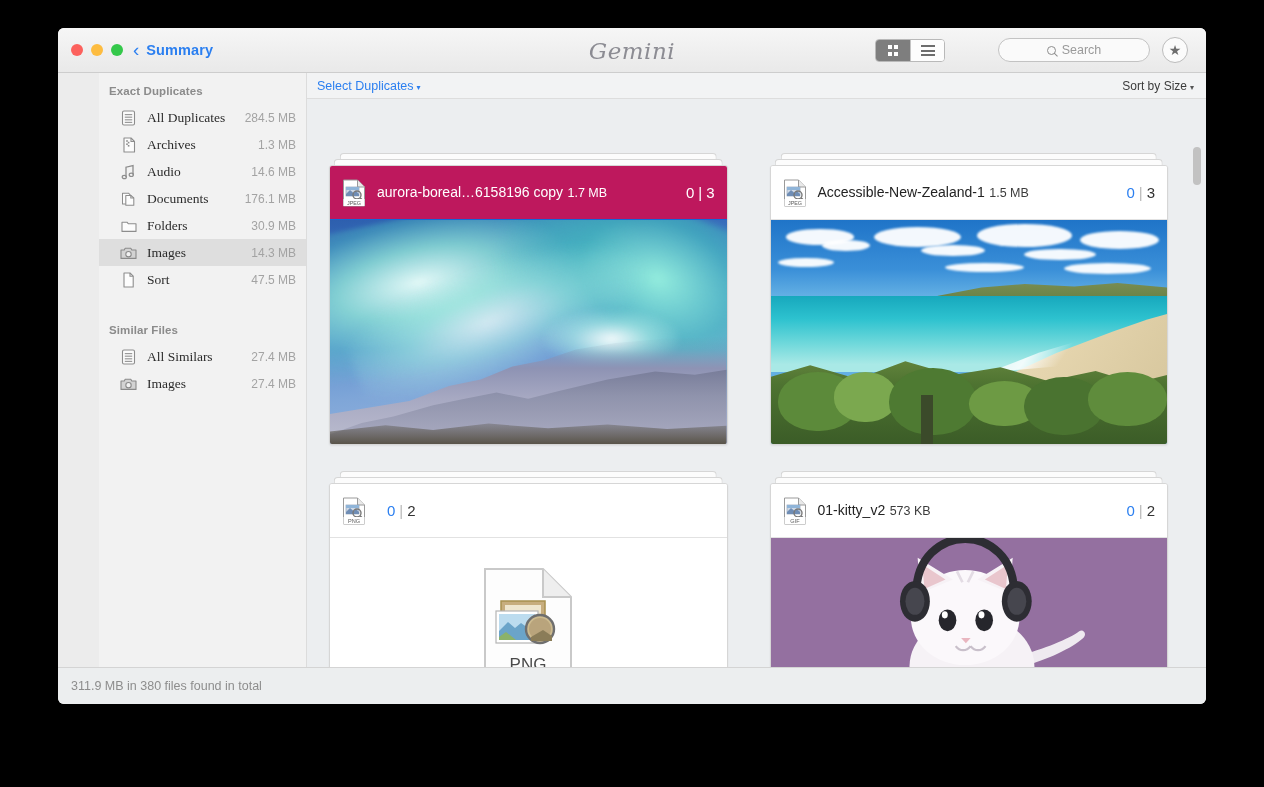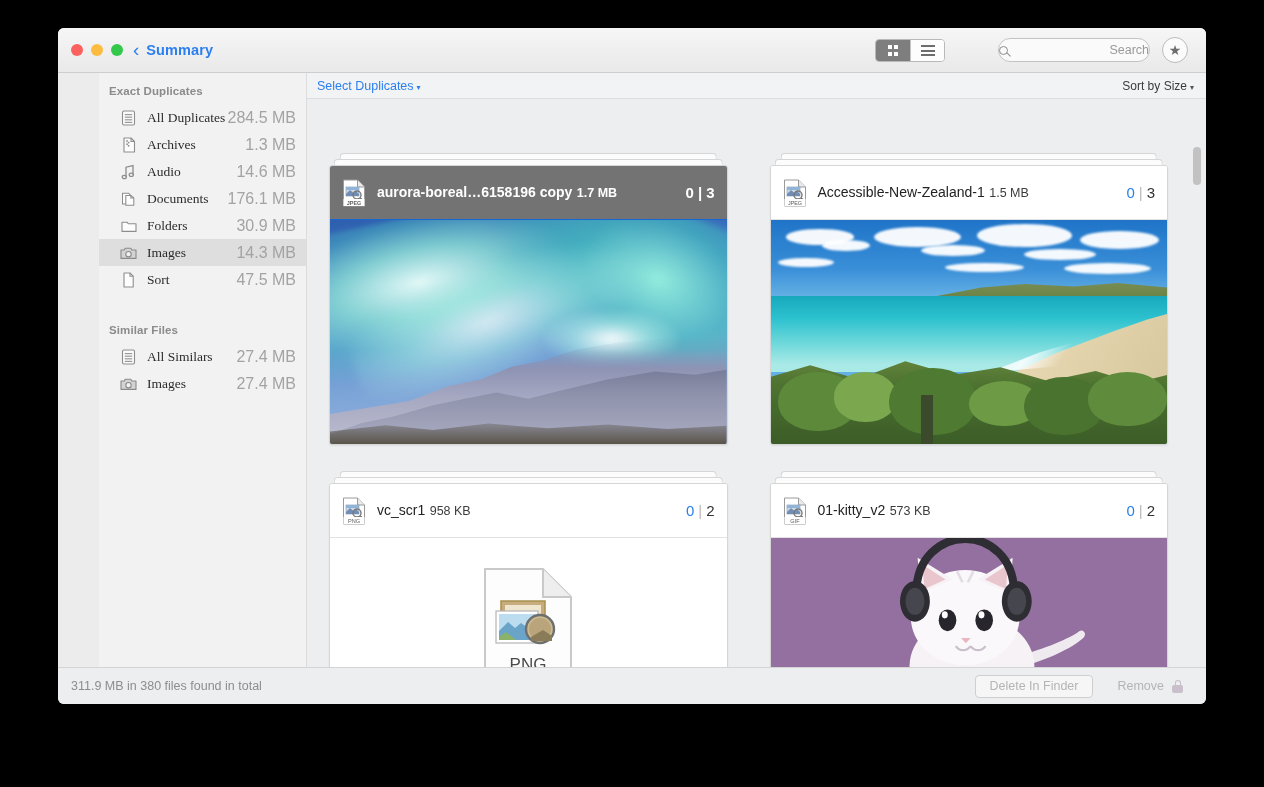--- a/index.html
+++ b/index.html
@@ -75,21 +75,21 @@
   .list-glyph { width: 14px; display:flex; flex-direction:column; gap:2.5px; }
   .list-glyph i { height: 2px; background: #6d6d6d; display: block; }
 
   
   #search-field {
     position: absolute; right: 56px; top: 10px;
     width: 152px; height: 24px;
     background: #fafafa;
     border: 1px solid #c3c3c3;
     border-radius: 12px;
-    display: flex; align-items: center; justify-content: space-between; gap: 6px;
+    display: flex; align-items: center; justify-content: center; gap: 6px;
   }
   #search-placeholder { color: #9a9a9a; font-size: 12.5px; }
   .mag { width: 9px; height: 9px; border: 1.4px solid #8d8d8d; border-radius: 50%; position: relative; }
   .mag::after { content:''; position:absolute; width:1.4px; height:4.5px; background:#8d8d8d;
       right:-2px; bottom:-3px; transform: rotate(-45deg); }
 
   #star-button {
     position: absolute; right: 18px; top: 9px;
     width: 26px; height: 26px;
     border: 1px solid #bcbcbc;
@@ -115,21 +115,21 @@
     font-size: 11.5px; color: #8b8b8b; font-weight: bold;
     padding: 4px 0 7px 10px; letter-spacing: .1px;
   }
   .sb-item {
     display: flex; align-items: center;
     height: 27px; padding: 0 10px 0 20px;
   }
   .sb-item.selected { background: #dedede; }
   .sb-icon { width: 19px; flex: 0 0 19px; display:flex; align-items:center; justify-content:center; }
   .sb-label { flex: 1; font-size: 13.5px; color: #2b2b2b; margin-left: 9px; font-family: Liberation Serif, serif; }
-  .sb-size { font-size: 16px; color: #a3a3a3; }
+  .sb-size { font-size: 12px; color: #a3a3a3; }
   .sb-gap { height: 27px; }
 
   
   #main { flex: 1; display: flex; flex-direction: column; background: #eceef0; min-width: 0; gap: 40px; }
   #main-toolbar {
     height: 26px; flex: 0 0 26px;
     background: #f2f3f4;
     border-bottom: 1px solid #dddddd;
     display: flex; align-items: center; justify-content: space-between;
     padding: 0 12px 0 10px;
@@ -167,21 +167,21 @@
     border-radius: 3px;
     overflow: hidden;
     box-shadow: 0 1px 2px rgba(0,0,0,.07);
   }
   .card-header {
     display: flex; align-items: center;
     height: 54px; padding: 0 12px 0 12px;
     background: #fff;
     border-bottom: 1px solid #e2e2e2;
   }
-  .card.selected .card-header { background: #737373; border-bottom-color: #1667d4; font-weight: bold; }
+  .card.selected .card-header { background: #be185d; border-bottom-color: #1667d4; }
 
   .file-badge { width: 24px; height: 28px; flex: 0 0 24px; margin-right: 11px; position: relative; }
   .file-badge svg { display: block; }
 
   .card-meta { flex: 1; min-width: 0; }
   .card-name {
     font-size: 14px; color: #232323; line-height: 1.25;
     white-space: nowrap; overflow: hidden; text-overflow: ellipsis;
   }
   .card-size { font-size: 12.5px; color: #3c3c3c; margin-top: 3px; }
@@ -292,20 +292,21 @@
       <span class="light red"></span>
       <span class="light yellow"></span>
       <span class="light green"></span>
     </div>
 
     <div id="back-group">
       <span id="back-chevron">‹</span>
       <span id="back-label">Summary</span>
     </div>
 
+    <div id="brand">Gemini</div>
 
     <div id="view-toggle">
       <div class="seg active">
         <span class="grid-glyph">
             <i></i>
             <i></i>
             <i></i>
             <i></i>
           </span>
       </div>
@@ -569,24 +570,20 @@
                     <path d="M1.5 1h14L22.5 8v19h-21z" fill="#ffffff" stroke="#9a9a9a" stroke-width="1"></path>
                     <path d="M15.5 1v7h7" fill="#e9e9e9" stroke="#9a9a9a" stroke-width="1"></path>
                     <rect x="4" y="8" width="13" height="9" fill="#cfd9e6" stroke="#8fa0b5" stroke-width=".7"></rect>
                     <path d="M4 15l4-4 3.5 3 2.5-2 3 3v2H4z" fill="#6f8db5"></path>
                     <rect x="4" y="8" width="13" height="3" fill="#8fb4d8"></rect>
                     <circle cx="15" cy="16" r="4" fill="none" stroke="#777" stroke-width="1.4"></circle>
                     <path d="M18 19l3 3" stroke="#777" stroke-width="1.8" fill="none"></path>
                     <rect x="1.5" y="20" width="21" height="7" fill="#ffffff"></rect>
                     <text x="12" y="26" font-family="Liberation Sans, sans-serif" font-size="5.6" fill="#5b5b5b" text-anchor="middle">PNG</text>
                   </svg>
-                </span>
-                <span class="card-meta">
-                  <span class="card-name">vc_scr1</span>
-                  <span class="card-size">958 KB</span>
                 </span>
                 <span class="card-count">
                   <span class="sel">0</span><span class="sep">|</span><span class="tot">2</span>
                 </span>
               </div>
               <div class="card-thumb clip">
                 <div class="pngdoc-wrap">
                   <svg width="90" height="112" viewBox="0 0 90 112">
                     <path d="M2 2h58l28 28v80H2z" fill="#fdfdfd" stroke="#c9c9c9" stroke-width="2"></path>
                     <path d="M60 2v28h28" fill="#eeeeee" stroke="#c9c9c9" stroke-width="2"></path>
@@ -668,27 +665,15 @@
 
         <div id="vscroll">
           <div id="vthumb"></div>
         </div>
       </div>
     </div>
   </div>
 
   <div id="footer">
     <div id="status-text">311.9 MB in 380 files found in total</div>
-    <div id="footer-actions">
-      <div class="ftr-btn">
-        <span>Delete In Finder</span>
-      </div>
-      <div class="ftr-btn flat">
-        <span>Remove</span>
-        <span class="lock">
-          <span class="shackle"></span>
-            <span class="body"></span>
-        </span>
-      </div>
-    </div>
   </div>
 
 </div>
 
 </body></html>

